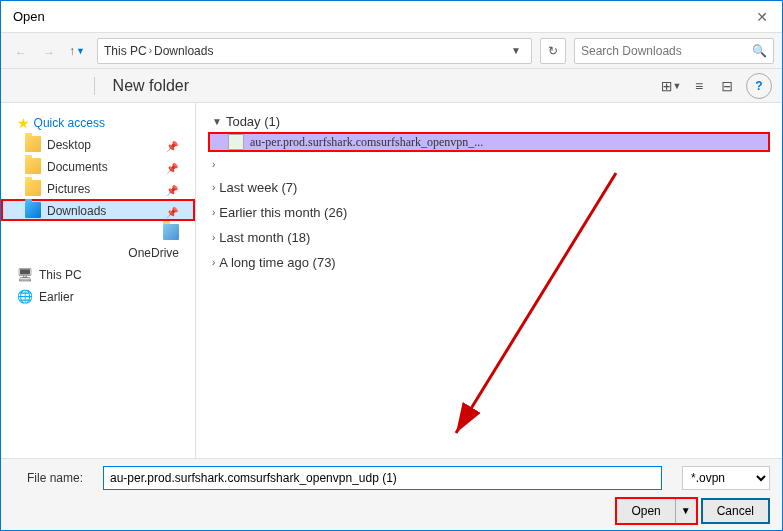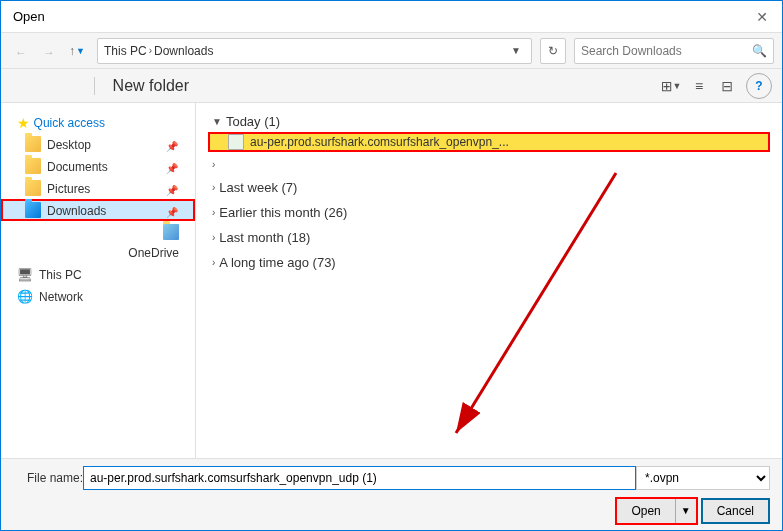--- a/index.html
+++ b/index.html
@@ -324,23 +324,24 @@
     .file-item {
       display: flex;
       align-items: center;
       padding: 2px 20px;
       font-size: 12px;
       color: #333;
       cursor: pointer;
       gap: 6px;
     }
     .file-item.selected-file {
-      background: #fde047;
+      background: #c4b5fd;
       outline: 2px solid red;
       outline-offset: -2px;
+      font-family: Liberation Serif, serif;
     }
 
     .file-icon-small {
       width: 16px;
       height: 16px;
       background: #e8f4e8;
       border: 1px solid #aaa;
       border-radius: 1px;
       flex-shrink: 0;
     }
@@ -354,41 +355,41 @@
       background: #f5f5f5;
       height: 72px;
       flex-direction: column;
       justify-content: center;
     }
 
     .filename-row {
       display: flex;
       align-items: center;
       width: 100%;
-      gap: 0;
+      gap: 20px;
     }
 
     .filename-label {
       font-size: 12px;
       color: #333;
       min-width: 70px;
       text-align: right;
     }
 
     .filename-input {
       flex: 1;
       height: 24px;
       border: 1px solid #0078d7;
       padding: 8px 6px;
       font-size: 12px;
       outline: none;
     }
 
     .filetype-select {
-      width: 134px;
+      width: 88px;
       height: 24px;
       border: 1px solid #ccc;
       font-size: 12px;
       padding: 0 4px;
       background: #fff;
     }
 
     .action-row {
       display: flex;
       align-items: center;
@@ -549,21 +550,21 @@
         <span>OneDrive</span>
       </div>
 
       <div class="sidebar-item" style="padding-left:16px;">
         <div class="file-icon-pc">🖥</div>
         <span>This PC</span>
       </div>
 
       <div class="sidebar-item" style="padding-left:16px;">
         <div class="file-icon-network">🌐</div>
-        <span>Network</span>
+        <span>Earlier</span>
       </div>
     </div>
 
     <div class="file-area" style="position:relative;">
 
       <div class="file-group">
         <div class="file-group-header">
           <span class="expand-arrow">▼</span>
           <span class="file-group-title">Today (1)</span>
         </div>

